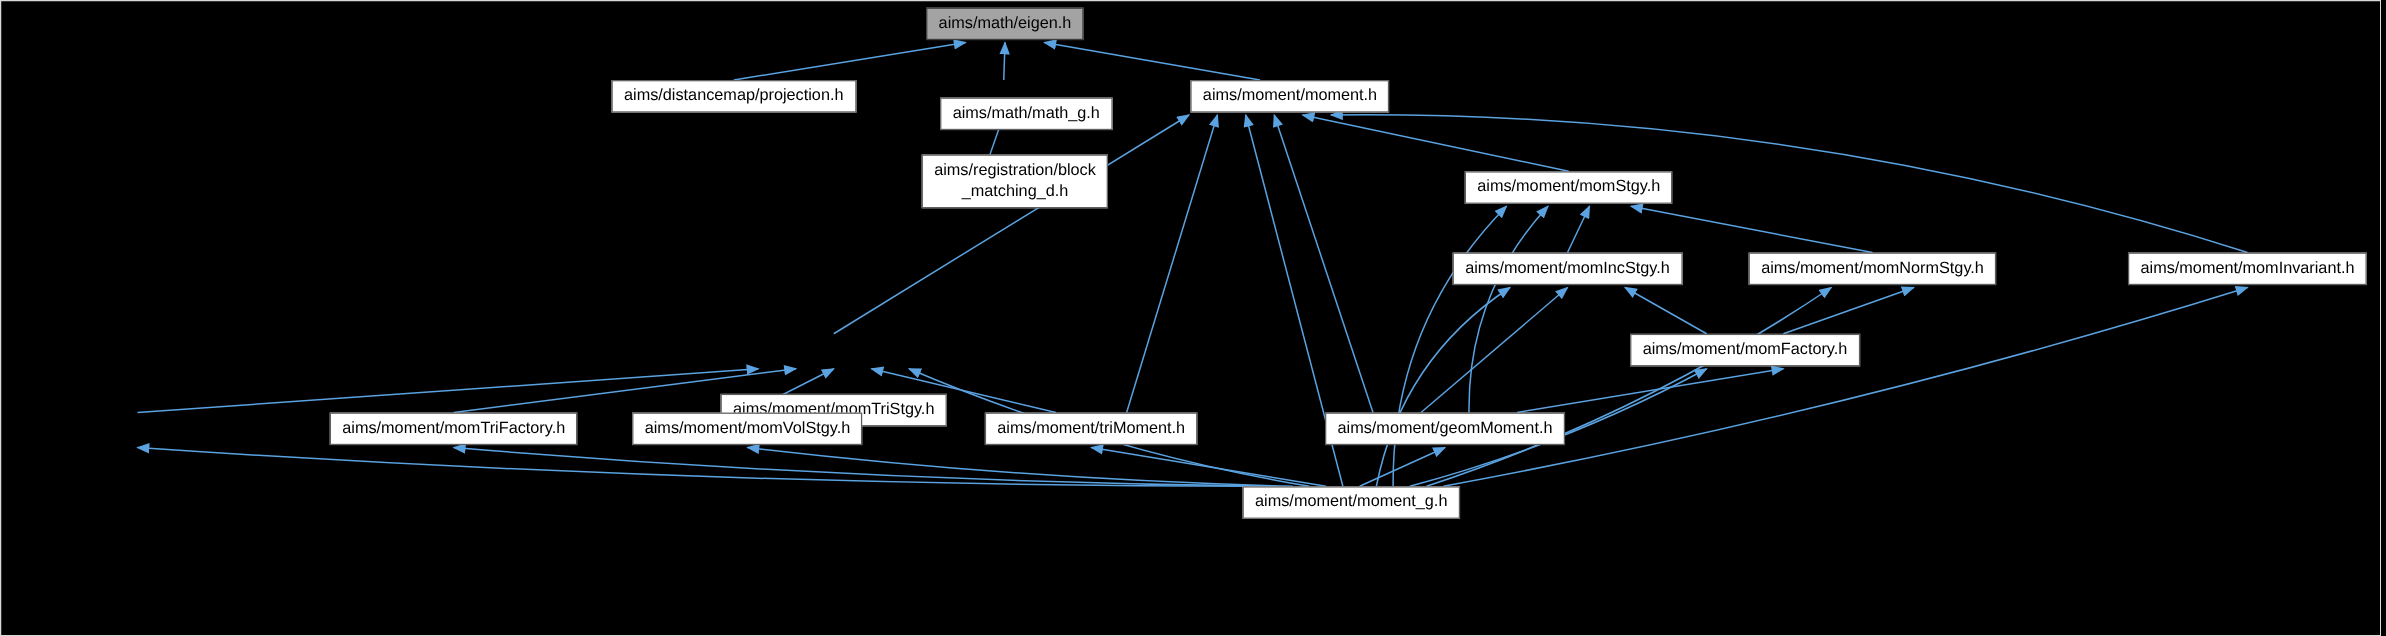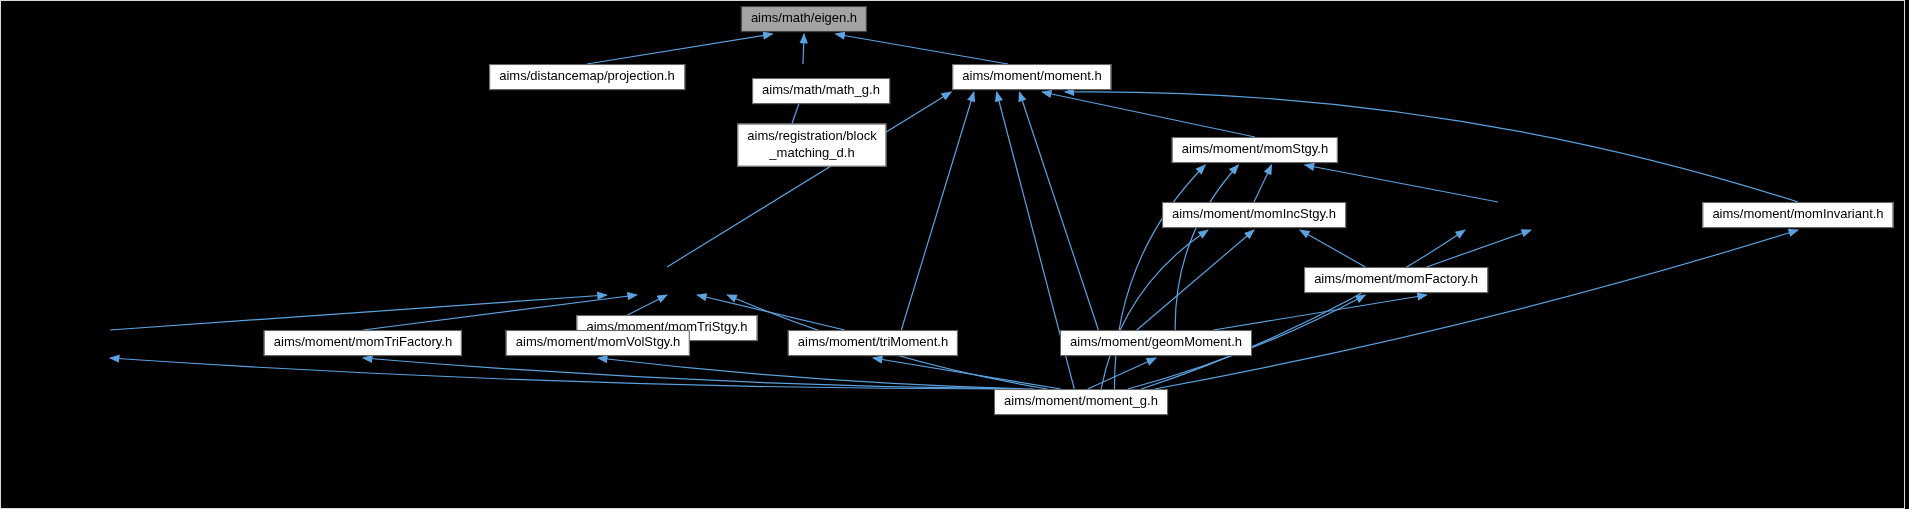--- a/index.html
+++ b/index.html
@@ -85,20 +85,21 @@
     </svg>
 
 <div class="node highlighted" style="left: 804px; top: 19px;">aims/math/eigen.h</div>
     <div class="node" style="left: 587px; top: 77px;">aims/distancemap/projection.h</div>
     <div class="node" style="left: 821px; top: 77px; margin-top: 14px;">aims/math/math_g.h</div>
     <div class="node" style="left: 1032px; top: 77px;">aims/moment/moment.h</div>
     <div class="node" style="left: 792px; top: 145px; margin-left: 20px;">aims/registration/block
 _matching_d.h</div>
     <div class="node" style="left: 1255px; top: 150px;">aims/moment/momStgy.h</div>
     <div class="node" style="left: 1254px; top: 215px;">aims/moment/momIncStgy.h</div>
+    <div class="node" style="left: 1498px; top: 215px;">aims/moment/momNormStgy.h</div>
     <div class="node" style="left: 1798px; top: 215px;">aims/moment/momInvariant.h</div>
     <div class="node" style="left: 667px; top: 288px; margin-top: 40px;">aims/moment/momTriStgy.h</div>
     <div class="node" style="left: 1396px; top: 280px; text-align: right;">aims/moment/momFactory.h</div>
     <div class="node" style="left: 363px; top: 343px;">aims/moment/momTriFactory.h</div>
     <div class="node" style="left: 598px; top: 343px;">aims/moment/momVolStgy.h</div>
     <div class="node" style="left: 873px; top: 343px; text-align: right;">aims/moment/triMoment.h</div>
     <div class="node" style="left: 1156px; top: 343px;">aims/moment/geomMoment.h</div>
     <div class="node" style="left: 1081px; top: 402px;">aims/moment/moment_g.h</div>
   </div>
 

